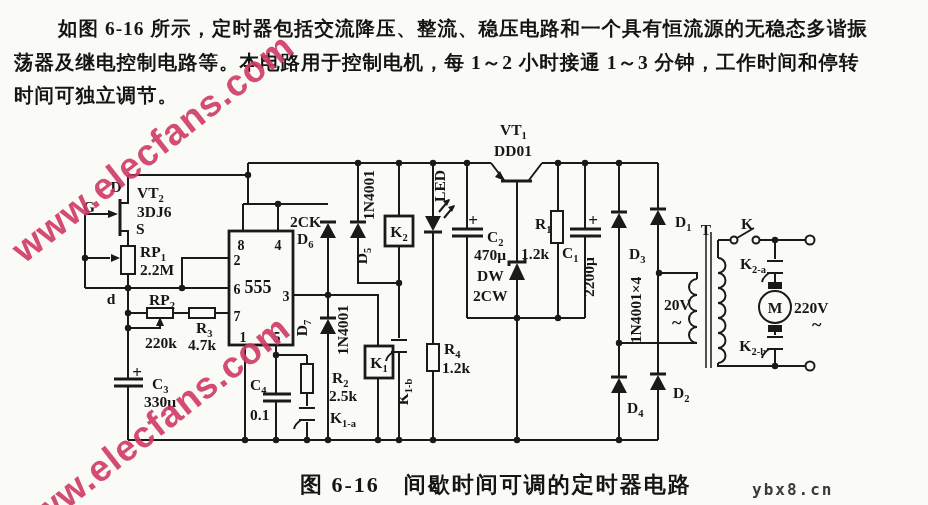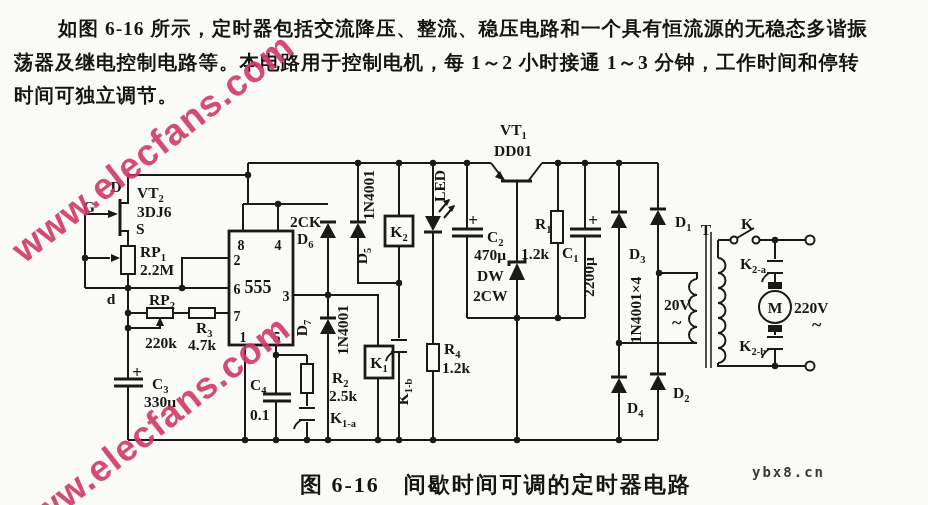--- a/index.html
+++ b/index.html
@@ -12,23 +12,23 @@
     position:absolute;left:14px;top:12px;width:900px;
     font-size:19.5px;line-height:33.5px;font-weight:bold;
     letter-spacing:1px;color:#151515;
   }
   .para .l1{text-indent:44px;}
   .caption{
     position:absolute;left:300px;top:470px;
     font-size:22px;font-weight:bold;letter-spacing:2px;color:#151515;
   }
   .sitetag{
-    position:absolute;left:752px;top:464px;
+    position:absolute;left:752px;top:480px;
     font-family:"DejaVu Sans Mono", monospace;
-    font-size:14px;font-weight:bold;letter-spacing:2px;color:#3a3a3a;
+    font-size:16px;font-weight:bold;letter-spacing:2px;color:#3a3a3a;
   }
   .watermark{
     position:absolute;left:4px;top:238px;
     transform:rotate(-38deg);transform-origin:0 0;
     font-family:"Liberation Sans", sans-serif;
     font-size:37px;font-weight:bold;letter-spacing:1px;
     opacity:.9;white-space:nowrap;pointer-events:none;z-index:5;
   }
   .watermark2{
     position:absolute;left:0px;top:520px;

